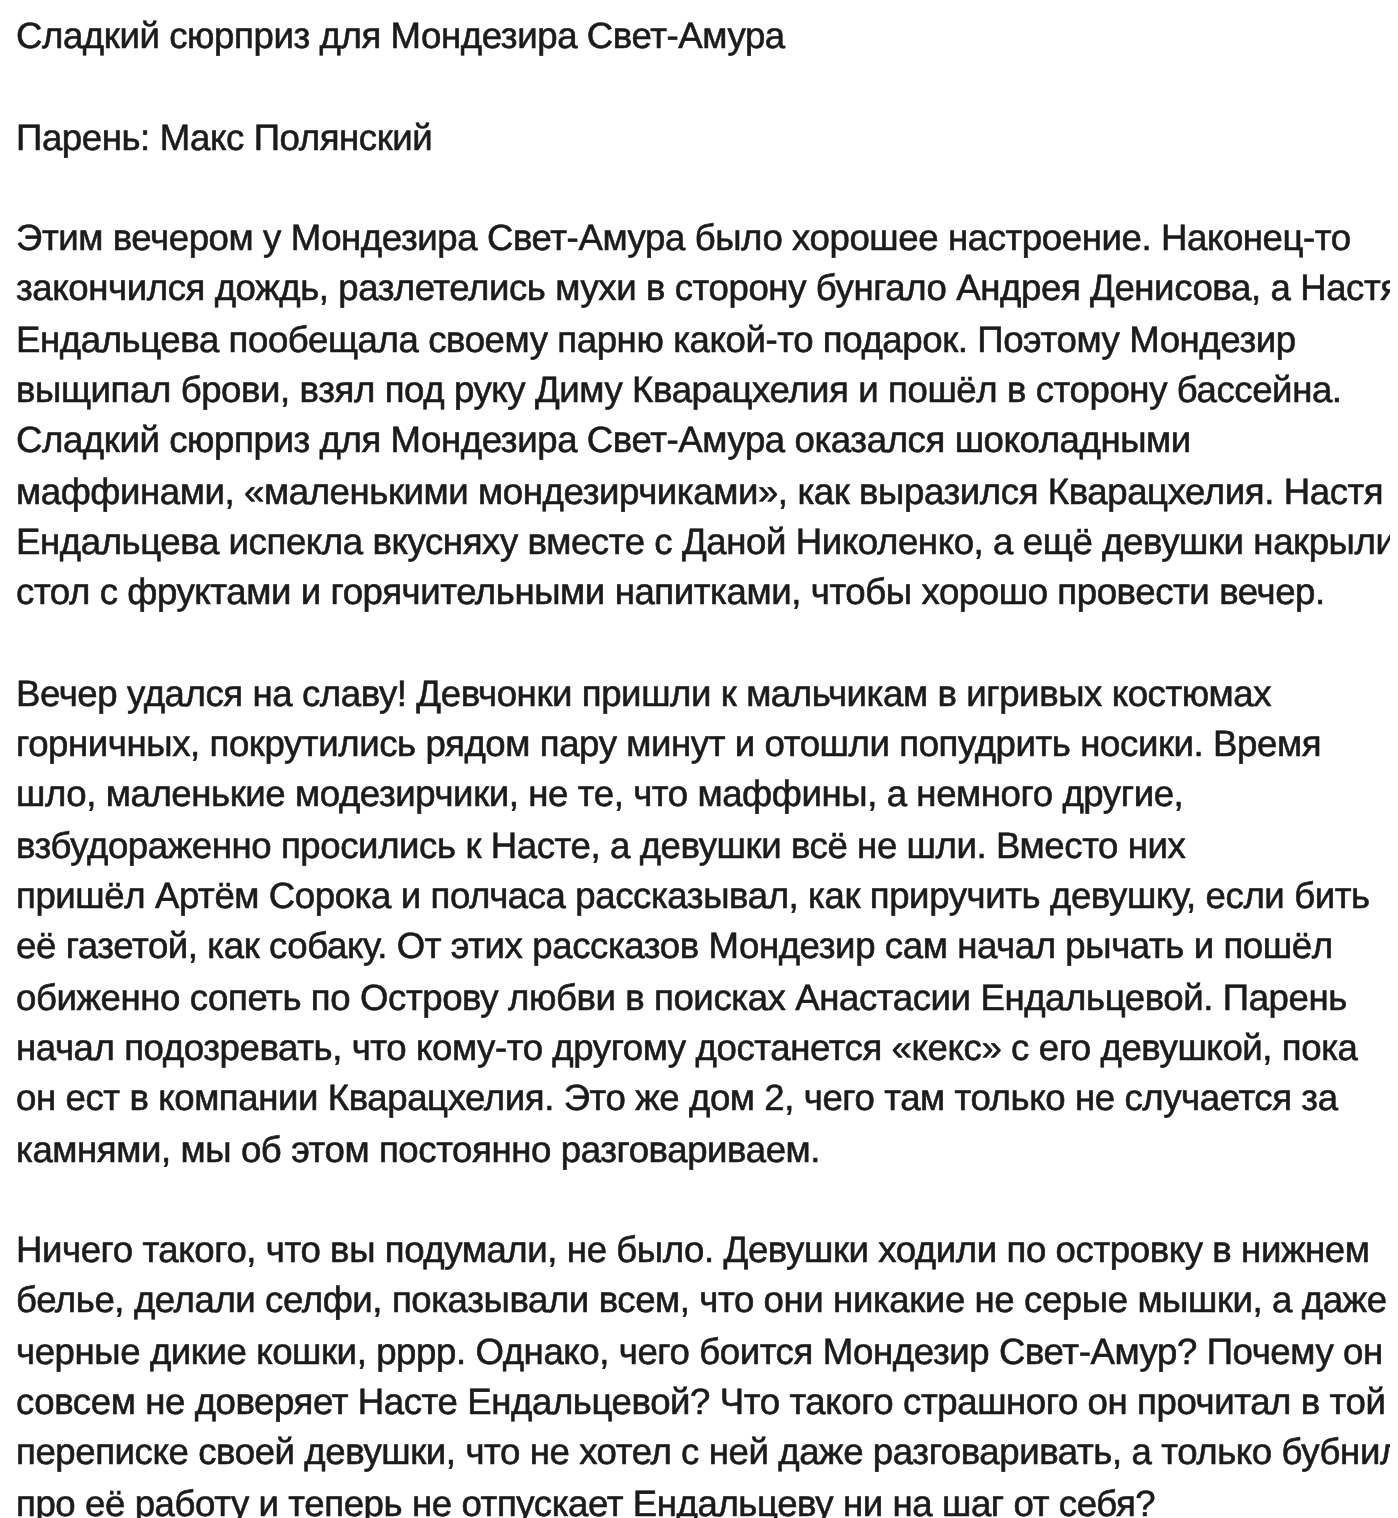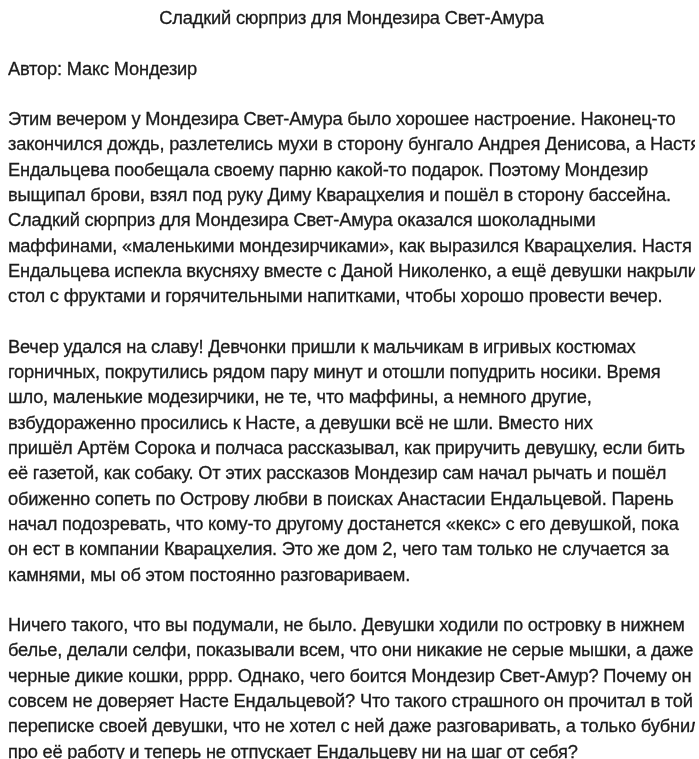--- a/index.html
+++ b/index.html
@@ -27,29 +27,28 @@
   .block {
     margin: 0 0 25.3px 0;
     padding: 0;
     white-space: pre;
     overflow: hidden;
   }
   h1.block {
     font-size: inherit;
     font-weight: inherit;
     line-height: inherit;
-    text-align: center;
   }
 </style>
 </head>
 <body>
 
 <div class="article">
   <h1 class="block">Сладкий сюрприз для Мондезира Свет-Амура</h1>
-  <div class="block">Автор: Макс Мондезир</div>
+  <div class="block">Парень: Макс Полянский</div>
   <p class="block">Этим вечером у Мондезира Свет-Амура было хорошее настроение. Наконец-то
 закончился дождь, разлетелись мухи в сторону бунгало Андрея Денисова, а Настя
 Ендальцева пообещала своему парню какой-то подарок. Поэтому Мондезир
 выщипал брови, взял под руку Диму Кварацхелия и пошёл в сторону бассейна.
 Сладкий сюрприз для Мондезира Свет-Амура оказался шоколадными
 маффинами, «маленькими мондезирчиками», как выразился Кварацхелия. Настя
 Ендальцева испекла вкусняху вместе с Даной Николенко, а ещё девушки накрыли
 стол с фруктами и горячительными напитками, чтобы хорошо провести вечер.</p>
   <p class="block">Вечер удался на славу! Девчонки пришли к мальчикам в игривых костюмах
 горничных, покрутились рядом пару минут и отошли попудрить носики. Время

